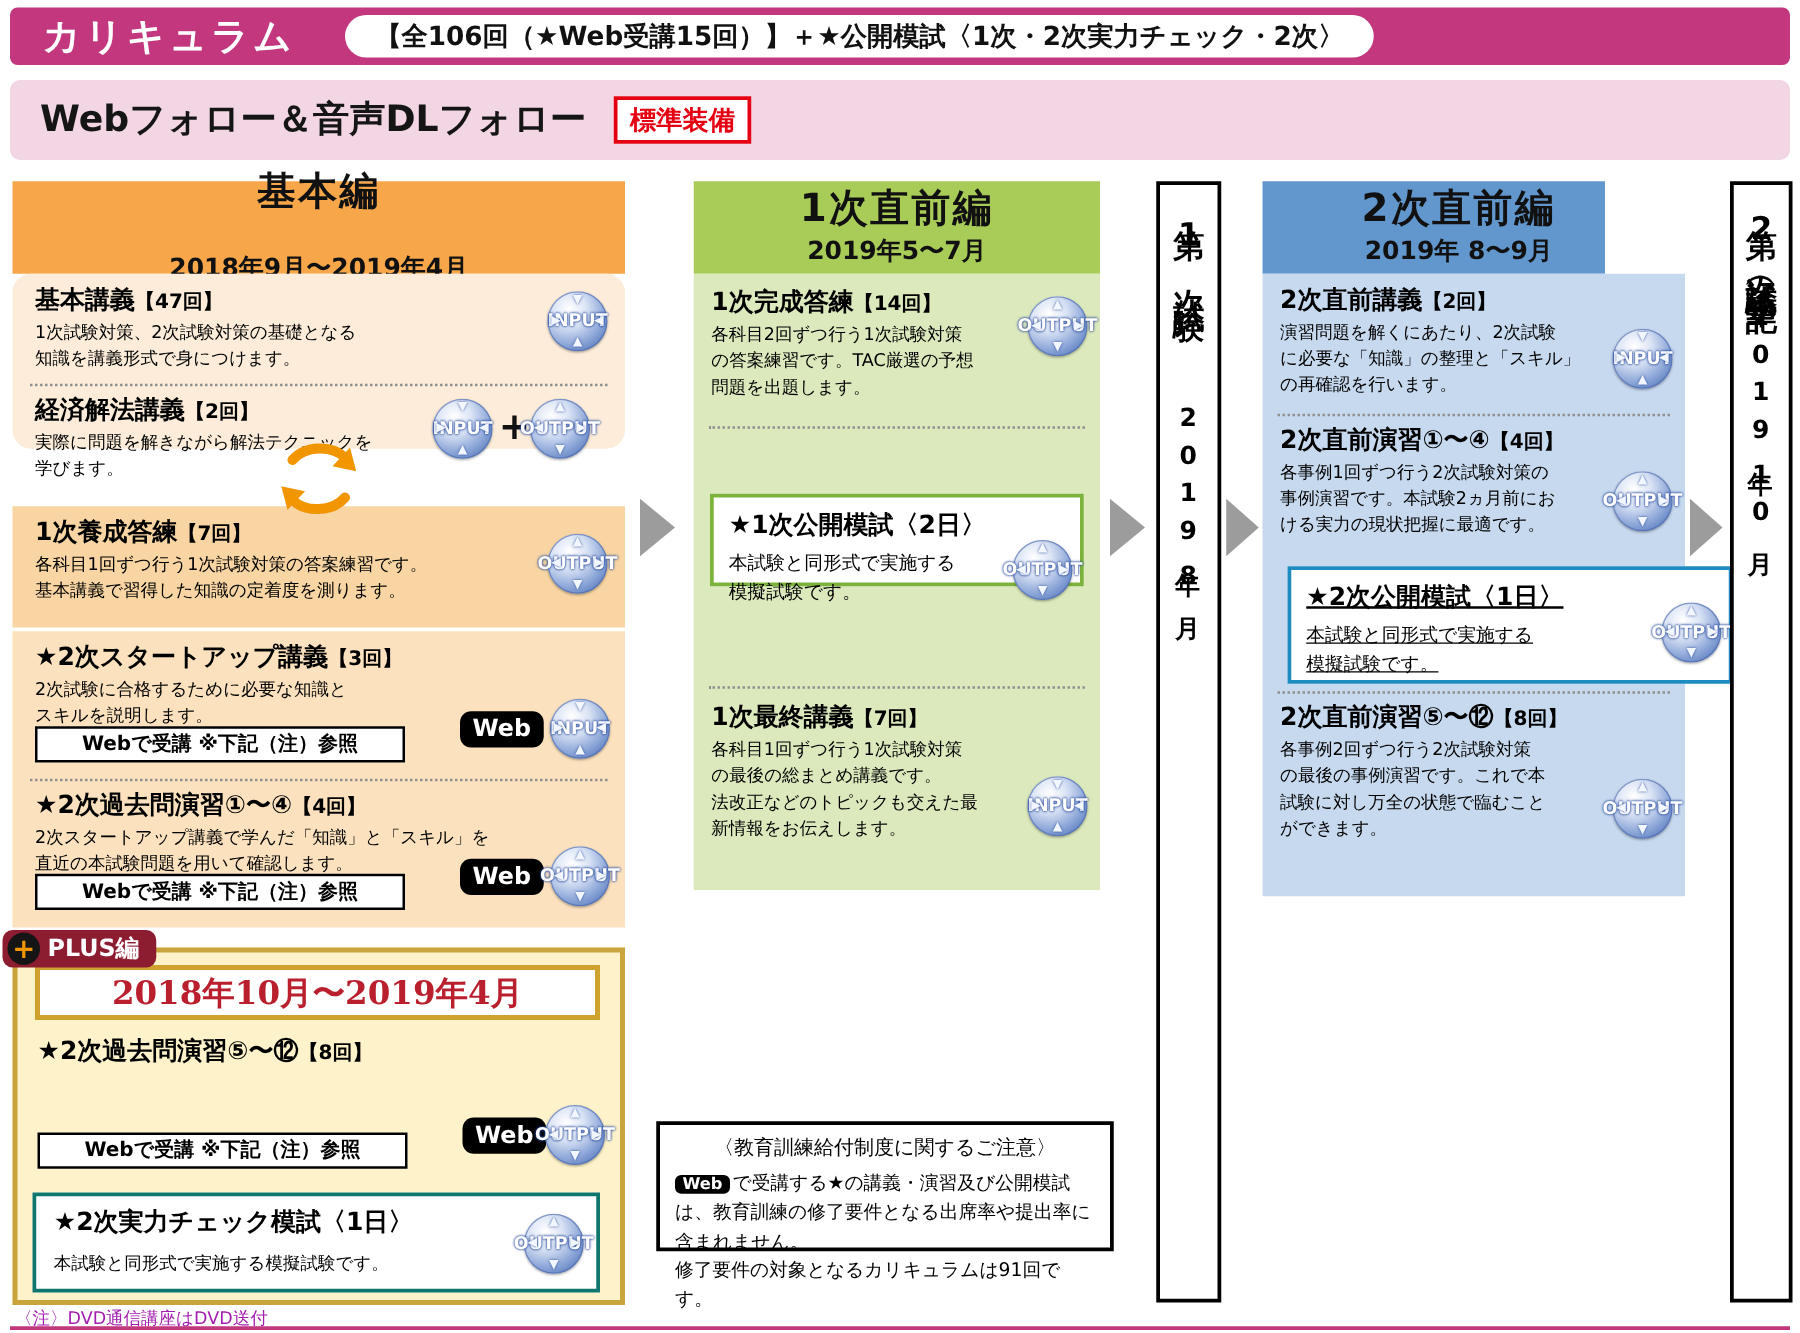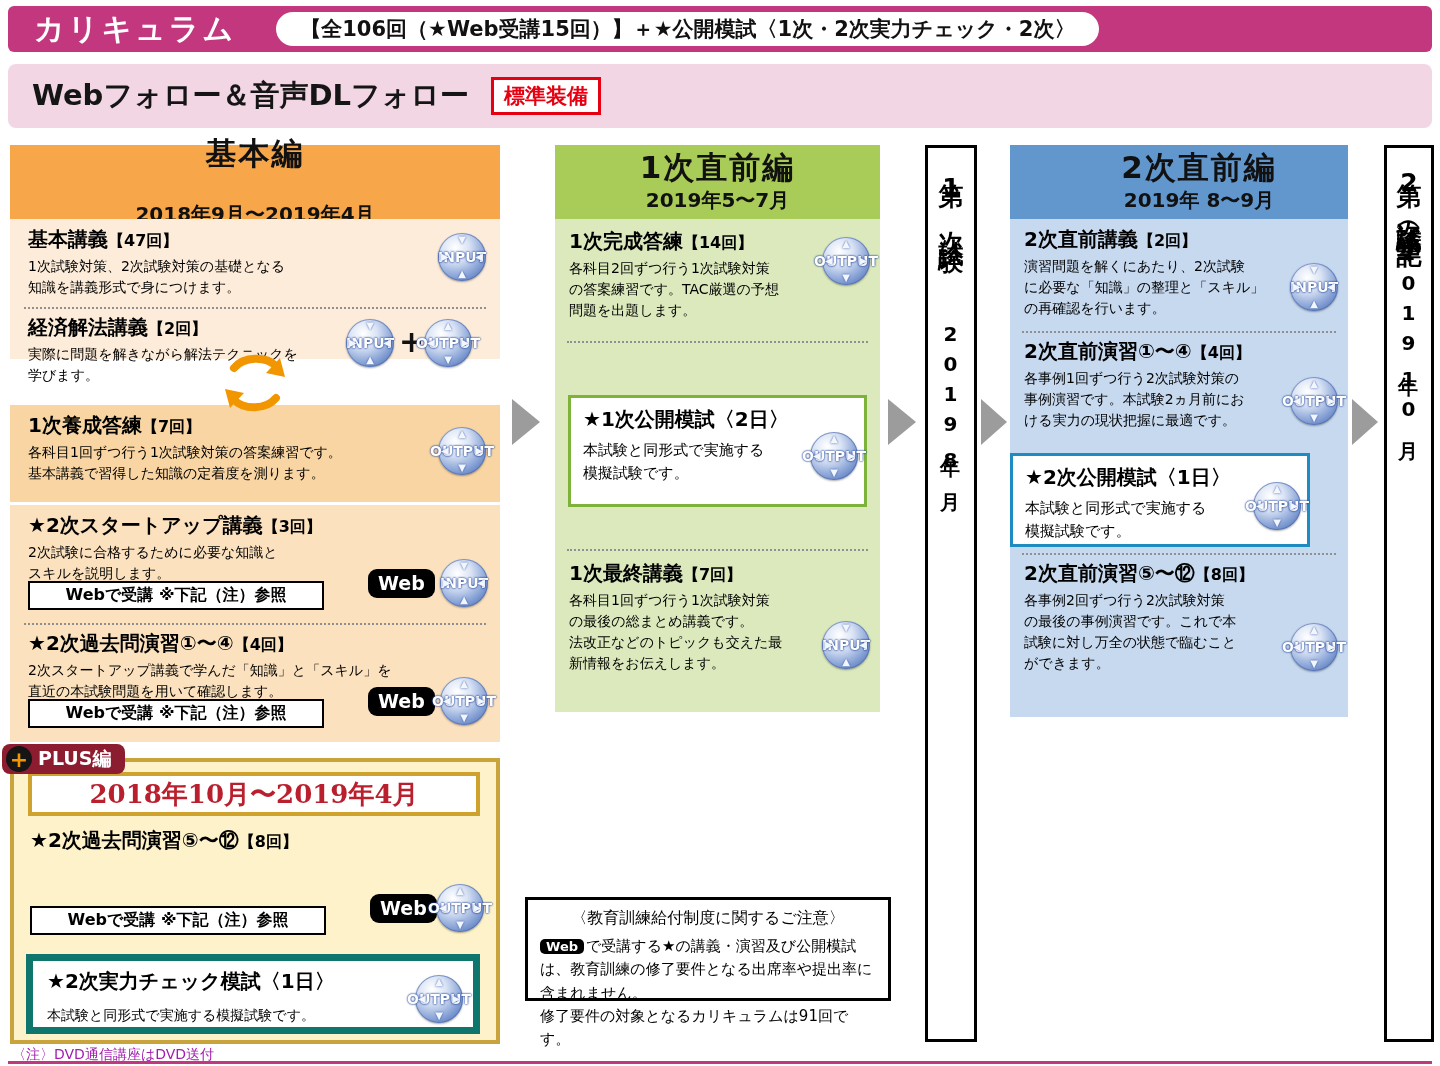--- a/index.html
+++ b/index.html
@@ -13,27 +13,27 @@
 .hdr-pill { background:#fff; border-radius:19px; padding:3px 24px; font-size:21px; font-weight:bold; margin-left:40px; color:#111; }
 .follow { left:8px; top:64px; width:1424px; height:64px; background:#f2d6e4; border-radius:8px; display:flex; align-items:center; }
 .follow-title { margin-left:24px; font-size:29px; font-weight:bold; color:#151515; }
 .badge-std { margin-left:22px; background:#fff; border:3px solid #e50012; color:#e50012; font-size:21px; font-weight:bold; padding:2px 10px; }
 
 
 .colhd { display:flex; flex-direction:column; align-items:center; justify-content:center; color:#111; }
 .colhd .t { font-size:31px; font-weight:bold; letter-spacing:2px; line-height:1.1; }
 .colhd .p { font-size:20px; font-weight:bold; margin-top:2px; }
 .colhd-basic { left:10px; top:145px; width:490px; height:74px; background:#f7a74a;gap:29px; }
-.blkA { left:10px; top:219px; width:490px; height:140px; background:#fcecd9; }
+.blkA { left:10px; top:219px; width:490px; height:140px; background:#fcecd9;border-radius:15px; }
 .blkB { left:10px; top:405px; width:490px; height:97px;  background:#f8d5a2; }
 .blkC { left:10px; top:505px; width:490px; height:237px; background:#fbe1bd; }
 .plusbox { left:10px; top:758px; width:490px; height:286px; background:#fdf2c9; border:4px solid #c9a43c; }
 .colhd-green { left:555px; top:145px; width:325px; height:74px; background:#a9cb57; }
 .gbody { left:555px; top:219px; width:325px; height:493px; background:#dce9bc; }
-.colhd-blue { left:1010px; top:145px; width:338px; height:74px; background:#6297ce;padding-left:40px; }
+.colhd-blue { left:1010px; top:145px; width:274px; height:74px; background:#6297ce;padding-left:40px; }
 .bbody { left:1010px; top:219px; width:338px; height:498px; background:#c7d9ef; }
 
 
 .item-h { font-size:20px; font-weight:bold; line-height:1.25; color:#000; }
 .item-h .cnt { font-size:16px; }
 .item-d { font-size:14px; line-height:1.5; margin-top:4px; white-space:pre-line; color:#000; }
 .dotted { border-top:2px dotted #909090; height:0; }
 
 
 .io { width:48px; height:48px; border-radius:50%; display:flex; align-items:center; justify-content:center;
@@ -51,26 +51,26 @@
 
 .webb { background:#000; color:#fff; font-weight:bold; font-size:19px; border-radius:9px; padding:3px 10px; line-height:1.2; }
 .webbox { background:#fff; border:2px solid #000; font-size:16px; font-weight:bold; text-align:center; padding:2px 8px; color:#000; }
 .plus-join { font-size:30px; font-weight:bold; color:#111; line-height:1; }
 
 
 .plustab { left:2px; top:744px; background:#8c1c30; color:#fff; border-radius:8px; display:flex; align-items:center; padding:2px 14px 2px 4px; font-size:19px; font-weight:bold; z-index:6; }
 .plustab .pic { width:26px; height:26px; border-radius:50%; background:#151515; color:#f29600; display:flex; align-items:center; justify-content:center; font-size:22px; font-weight:bold; margin-right:6px; }
 .plusdate { left:14px; top:10px; width:452px; height:44px; background:#fff; border:4px solid #cfa22e; color:#ba1f2e;
   font-family:"DejaVu Serif","Liberation Serif",serif; font-size:26px; font-weight:bold; display:flex; align-items:center; justify-content:center; }
-.chk { left:12px; top:192px; width:454px; height:80px; background:#fff; border:7px solid #0f766e; }
+.chk { left:12px; top:192px; width:454px; height:80px; background:#fff; border:3px solid #0f766e; }
 
 
 .moshi { background:#fff; padding:8px 12px; }
-.moshi-g { left:13px; top:176px; width:299px; height:112px; border:3px solid #7db23b; }
-.moshi-b { left:0; top:234px; width:300px; height:94px; border:3px solid #1f8cc1; }
+.moshi-g { left:13px; top:176px; width:299px; height:74px; border:3px solid #7db23b; }
+.moshi-b { left:20px; top:234px; width:356px; height:94px; border:3px solid #1f8cc1;text-decoration:underline; }
 .moshi .mt { font-size:20px; font-weight:bold; color:#000; }
 .moshi .md { font-size:15px; line-height:1.5; white-space:pre-line; margin-top:6px; color:#000; }
 
 
 .fa { width:0; height:0; border-top:23px solid transparent; border-bottom:23px solid transparent; border-left:28px solid #9c9c9c; }
 
 
 .exam { top:145px; height:897px; background:#fff; border:3px solid #000; display:flex; flex-direction:column; align-items:center; }
 .exam1 { left:925px; width:52px; }
 .exam2 { left:1384px; width:50px; }

